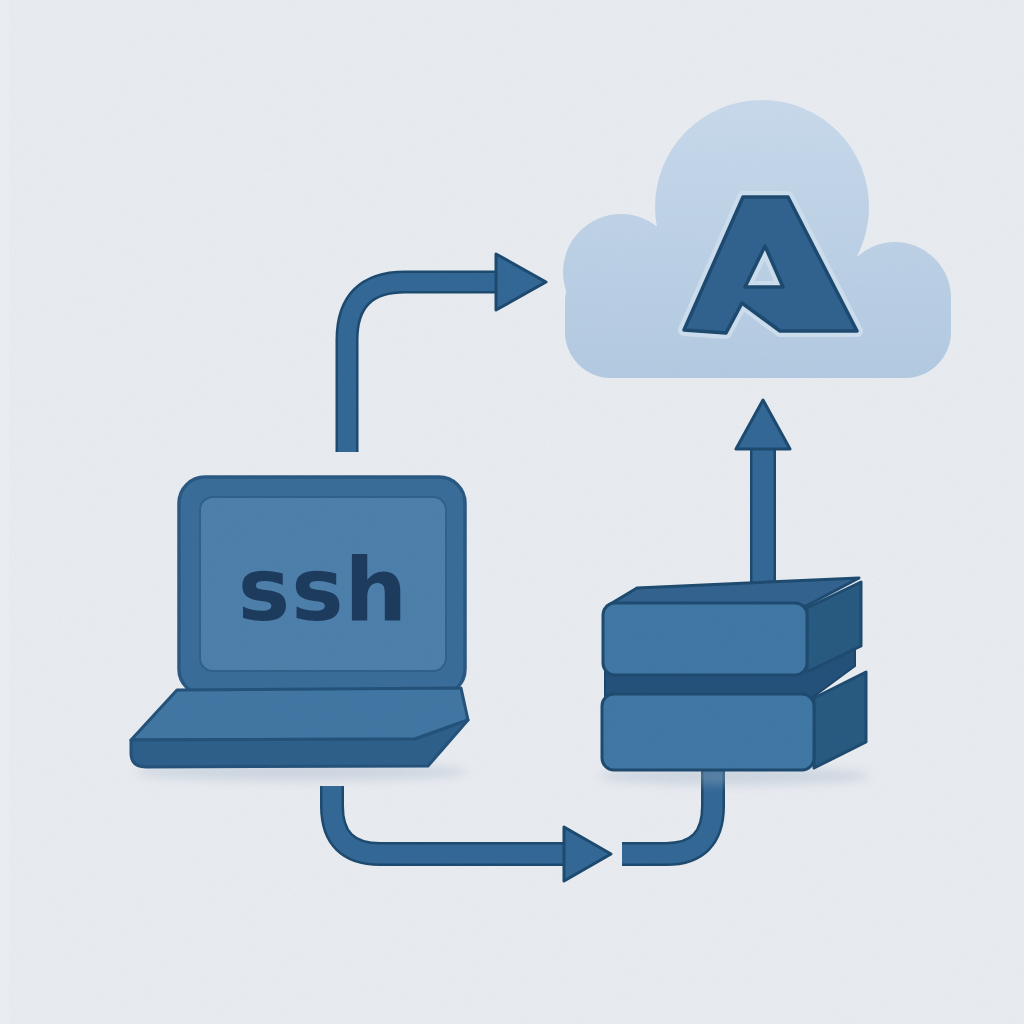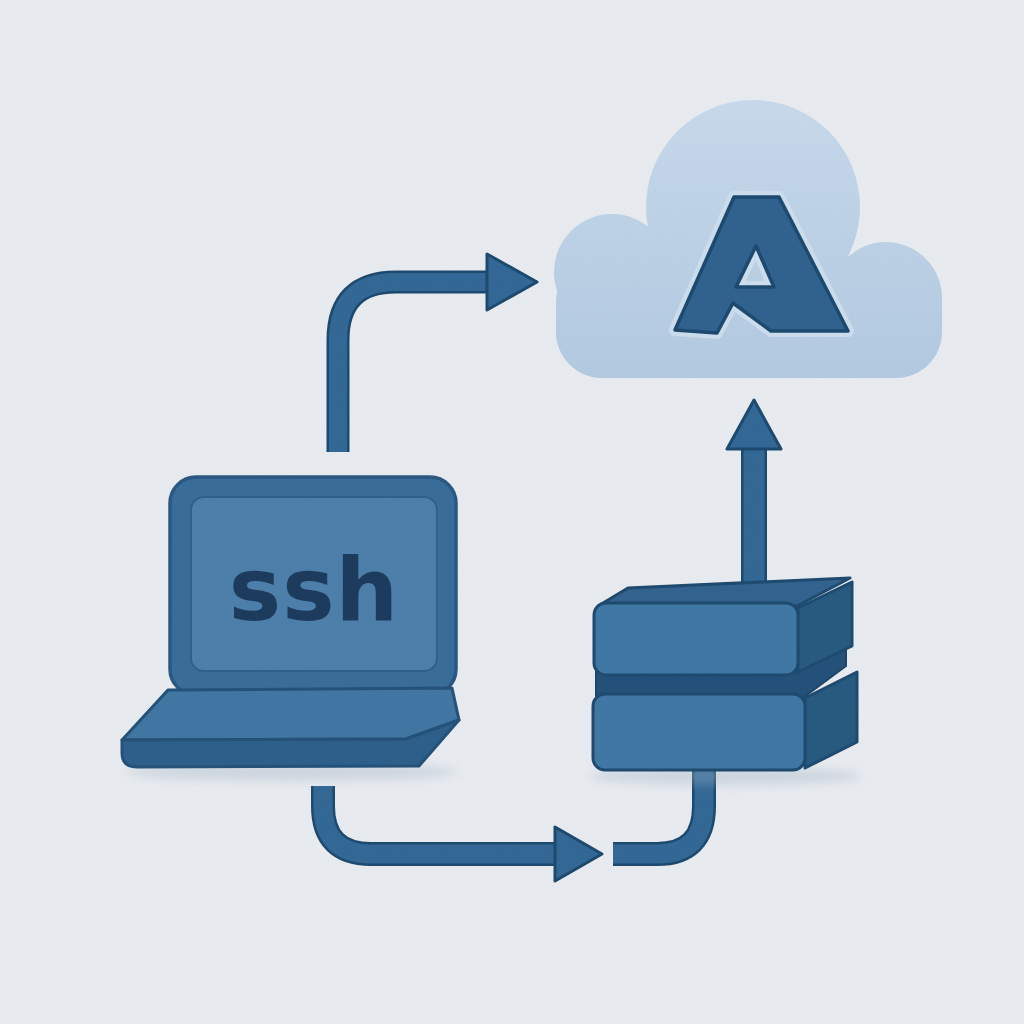--- a/index.html
+++ b/index.html
@@ -1,21 +1,21 @@
 <!DOCTYPE html>
 <html><head>
 <meta charset="utf-8">
 <style>
   html,body{margin:0;padding:0;}
   body{
     width:1024px;height:1024px;
     font-family:"DejaVu Sans","Liberation Sans",sans-serif;
     background:#e9ecf1;overflow:hidden;
   }
-  .stage{width:906px;height:1024px;position:relative;}
+  .stage{width:906px;height:1024px;position:relative;padding-left:9px;}
   svg{display:block;}
   text.screen-label{
     font-family:"DejaVu Sans","Liberation Sans",sans-serif;
     font-weight:bold;
     font-size:88px;
     letter-spacing:1px;
   }
 </style>
 </head>
 <body>

